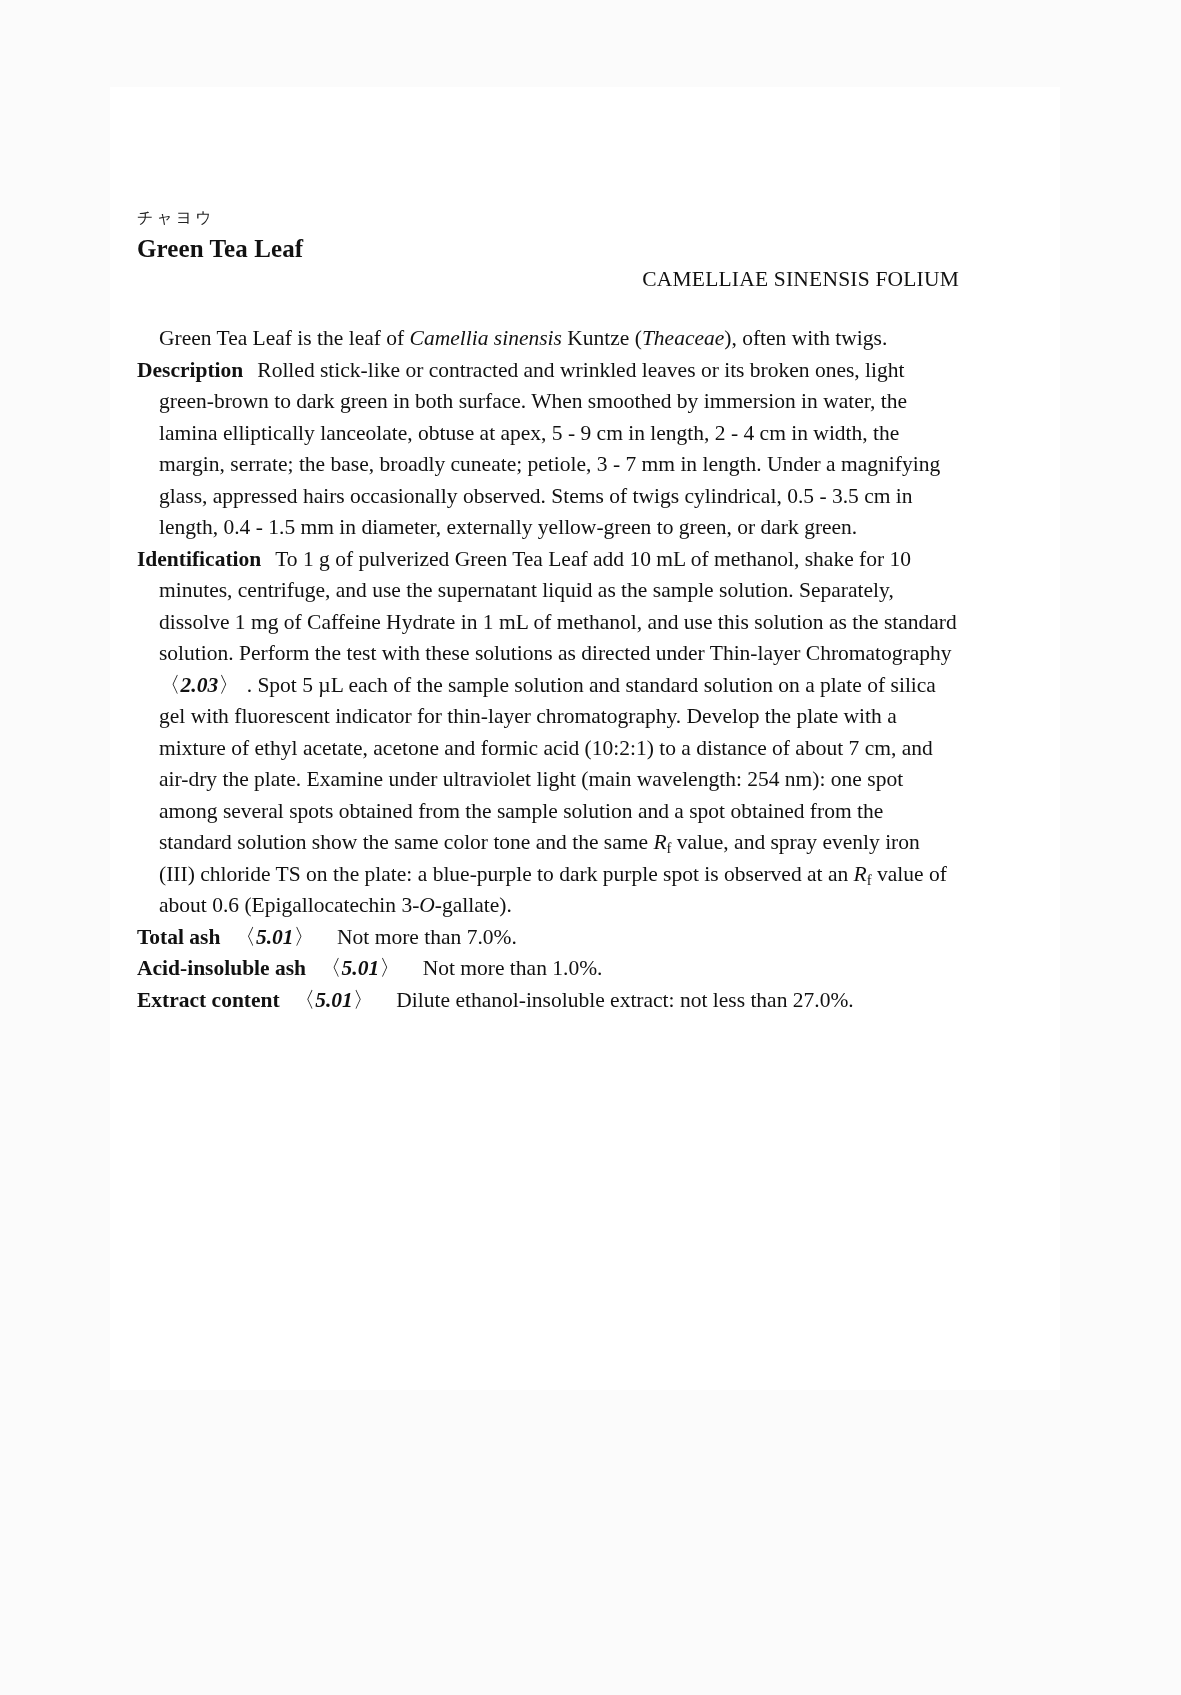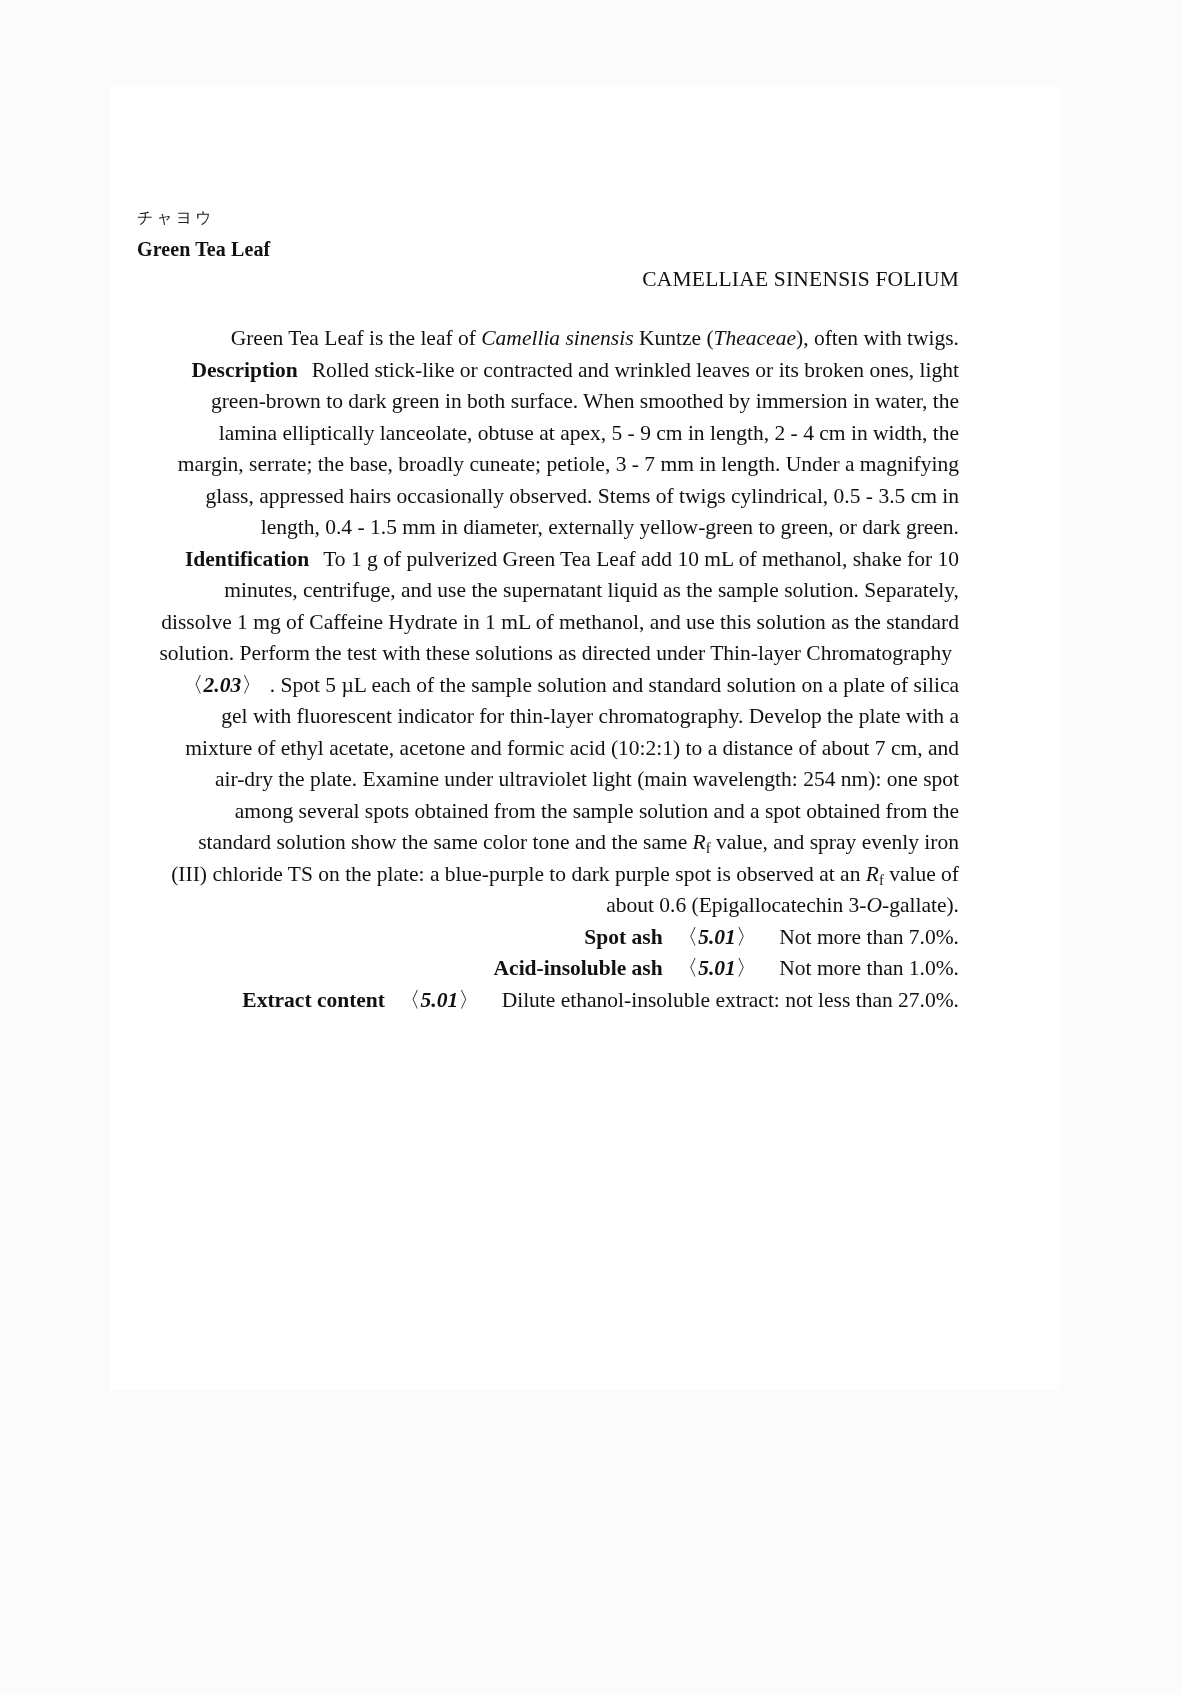--- a/index.html
+++ b/index.html
@@ -38,39 +38,39 @@
   .kana {
     font-size: 16px;
     letter-spacing: 3px;
     line-height: 24px;
     color: #222;
     margin-bottom: 3px;
     font-family: Liberation Mono, monospace;
   }
   .title-en {
     font-weight: bold;
-    font-size: 20px;
+    font-size: 25px;
     line-height: 30px;
     letter-spacing: .1px;
   }
   .title-latin {
     font-size: 21.5px;
     line-height: 31px;
     letter-spacing: .2px;
     text-align: right;
   }
 
   .gap {
     height: 28px;
   }
 
   
   p.para {
     margin: 0;
-    text-align: right;
+    text-align: left;
   }
   
   p.indent {
     text-indent: 22px;
   }
   
   p.hang {
     padding-left: 22px;
     text-indent: -22px;
   }
@@ -123,20 +123,20 @@
     <div class="gap"></div>
 
     <p class="para indent"><span>Green Tea Leaf is the leaf of </span><span class="it">Camellia sinensis</span><span> Kuntze (</span><span class="it">Theaceae</span><span>), often with twigs.</span></p>
 
     <p class="para hang"><span class="lbl">Description</span><span class="sp-md"></span><span>Rolled stick-like or contracted and wrinkled leaves or its broken ones, light green-brown to dark green in both surface. When smoothed by immersion in water, the lamina elliptically lanceolate, obtuse at apex, 5 - 9 cm in length, 2 - 4 cm in width, the margin, serrate; the base, broadly cuneate; petiole, 3 - 7 mm in length. Under a magnifying glass, appressed hairs occasionally observed. Stems of twigs cylindrical, 0.5 - 3.5 cm in length, 0.4 - 1.5 mm in diameter, externally yellow-green to green, or dark green.</span></p>
 
 
     <p class="para hang"><span class="lbl">Identification</span><span class="sp-md"></span><span>To 1 g of pulverized Green Tea Leaf add 10 mL of methanol, shake for 10 minutes, centrifuge, and use the supernatant liquid as the sample solution. Separately, dissolve 1 mg of Caffeine Hydrate in 1 mL of methanol, and use this solution as the standard solution. Perform the test with these solutions as directed under Thin-layer Chromatography</span><span class="sp-sm"></span><span>〈</span><span class="bi">2.03</span><span>〉</span><span class="sp-sm"></span><span>. Spot 5 µL each of the sample solution and standard solution on a plate of silica gel with fluorescent indicator for thin-layer chromatography. Develop the plate with a mixture of ethyl acetate, acetone and formic acid (10:2:1) to a distance of about 7 cm, and air-dry the plate. Examine under ultraviolet light (main wavelength: 254 nm): one spot among several spots obtained from the sample solution and a spot obtained from the standard solution show the same color tone and the same </span><span class="it">R</span><sub>f</sub><span> value, and spray evenly iron (III) chloride TS on the plate: a blue-purple to dark purple spot is observed at an </span><span class="it">R</span><sub>f</sub><span> value of about 0.6 (Epigallocatechin 3-</span><span class="it">O</span><span>-gallate).</span></p>
 
     <div id="tests-container">
-        <p class="para hang"><span class="lbl">Spot ash</span><span class="sp-md"></span><span>〈</span><span class="bi">5.01</span><span>〉</span><span class="sp-lg"></span><span>Not more than 7.0%.</span></p>
+        <p class="para hang"><span class="lbl">Total ash</span><span class="sp-md"></span><span>〈</span><span class="bi">5.01</span><span>〉</span><span class="sp-lg"></span><span>Not more than 7.0%.</span></p>
         <p class="para hang"><span class="lbl">Acid-insoluble ash</span><span class="sp-md"></span><span>〈</span><span class="bi">5.01</span><span>〉</span><span class="sp-lg"></span><span>Not more than 1.0%.</span></p>
         <p class="para hang"><span class="lbl">Extract content</span><span class="sp-md"></span><span>〈</span><span class="bi">5.01</span><span>〉</span><span class="sp-lg"></span><span>Dilute ethanol-insoluble extract: not less than 27.0%.</span></p>
       </div>
 
 
   </div>
 </div>
 
 </body></html>

